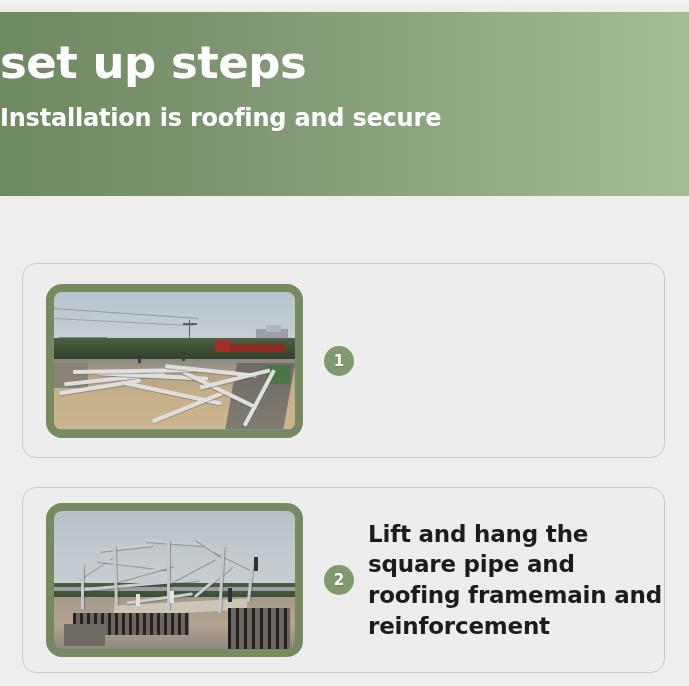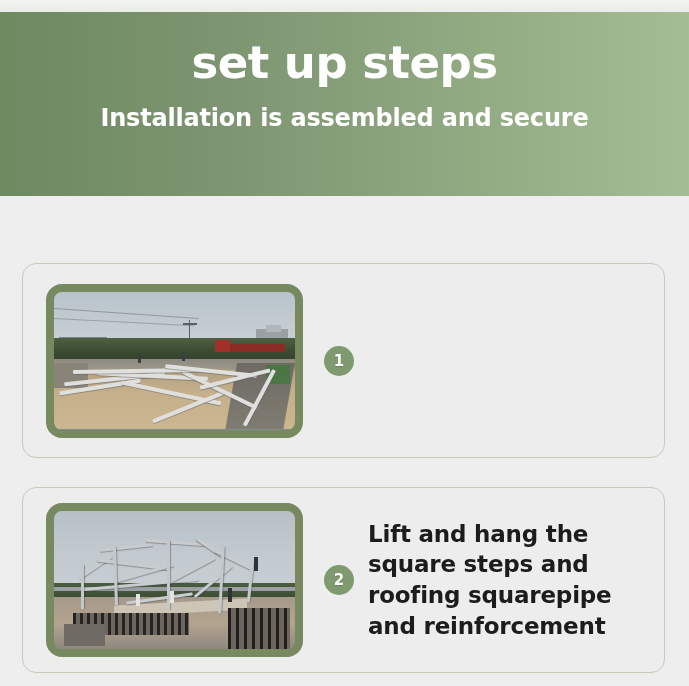--- a/index.html
+++ b/index.html
@@ -27,21 +27,20 @@
 
   
   .header {
     position: absolute;
     left: 0;
     top: 12px;
     width: 689px;
     height: 184px;
     background: linear-gradient(to right, #6e8a61 0%, #7e9672 35%, #93ab83 70%, #a5bd95 100%);
     box-sizing: border-box;
-    text-align: center;
     overflow: hidden;
   }
   .header-title {
     margin: 0;
     padding-top: 26px;
     font-size: 45px;
     font-weight: bold;
     color: #ffffff;
     letter-spacing: -0.5px;
     line-height: 1.12;
@@ -267,21 +266,21 @@
   }
   #step-card-2 .step-text { max-width: 300px; }
 </style>
 </head>
 <body>
 
 <div class="top-strip"></div>
 
 <div class="header">
   <h1 class="header-title">set up steps</h1>
-  <p class="header-subtitle">Installation is assembled and secure</p>
+  <p class="header-subtitle">Installation is roofing and secure</p>
 </div>
 
 <div class="steps-area">
 
   <div class="step-card" id="step-card-1">
     <div class="step-inner">
 
       <div class="photo-frame">
         <div class="photo photo-1">
           <div class="sky"></div>
@@ -354,19 +353,19 @@
           <div class="worker-dark" style="left:72%; top:56%;"></div>
           <div class="worker-dark" style="left:83%; top:33%;"></div>
           <div class="rail rail-l"></div>
           <div class="rail rail-r"></div>
           <div class="box"></div>
         </div>
       </div>
 
       <div class="step-body">
         <div class="step-badge">2</div>
-        <div class="step-text">Lift and hang the square steps and roofing squarepipe and reinforcement</div>
+        <div class="step-text">Lift and hang the square pipe and roofing framemain and reinforcement</div>
       </div>
 
     </div>
   </div>
 
 </div>
 
 </body></html>

